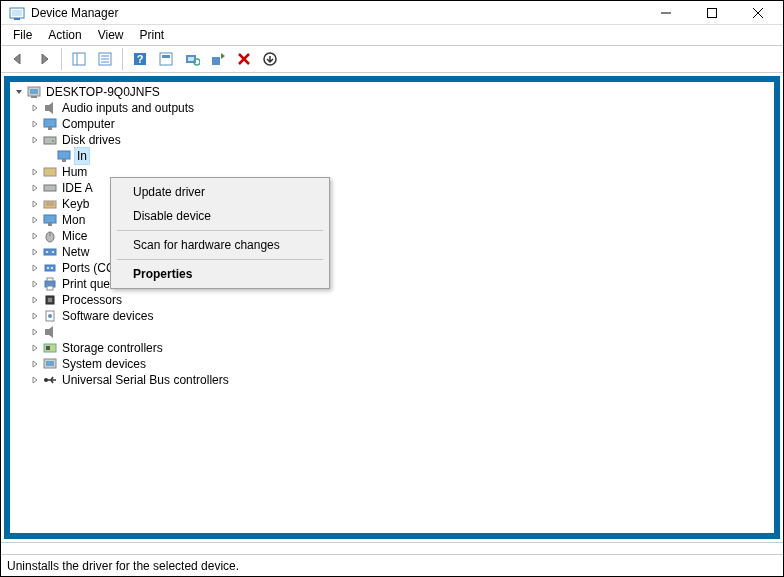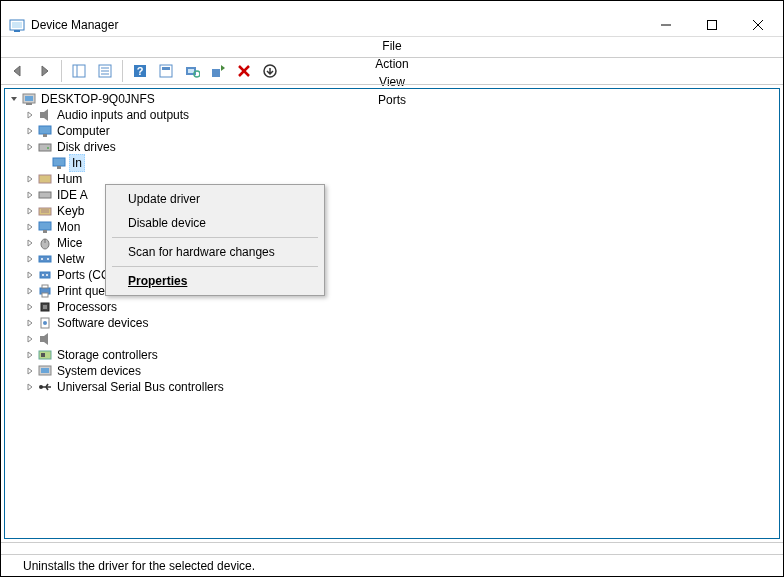--- a/index.html
+++ b/index.html
@@ -1,41 +1,41 @@
 <!DOCTYPE html>
 <html><head>
   <meta charset="utf-8">
   <style>
     * { box-sizing: border-box; margin: 0; padding: 0; }
     body { font-family: 'Segoe UI', Tahoma, sans-serif; font-size: 12px; background: #fff; }
     .window { width: 784px; height: 577px; border: 1px solid #000; background: #fff; display: flex; flex-direction: column; }
-    .titlebar { height: 24px; display: flex; align-items: center; padding: 0 2px 0 8px; border-bottom: 1px solid #ddd; background: #fff; margin-top: 12px; }
+    .titlebar { height: 24px; display: flex; align-items: center; padding: 0 2px 0 8px; border-bottom: 1px solid #ddd; background: #fff; }
     .titlebar-icon { width: 16px; height: 16px; margin-right: 6px; }
     .titlebar-title { flex: 1; font-size: 12px; }
     .titlebar-controls { display: flex; }
     .titlebar-btn { width: 46px; height: 28px; display: flex; align-items: center; justify-content: center; cursor: default; }
-    .menubar { height: 20px; display: flex; align-items: center; padding: 0 4px; gap: 0; font-size: 12px; flex-direction: column; }
+    .menubar { height: 20px; display: flex; align-items: center; padding: 0 4px; gap: 0; font-size: 12px; }
     .menubar-item { padding: 2px 8px; cursor: default; }
     .toolbar { height: 28px; border-top: 1px solid #ccc; border-bottom: 1px solid #ccc; display: flex; align-items: center; padding: 0 4px; gap: 0; }
     .toolbar-btn { width: 24px; height: 24px; display: flex; align-items: center; justify-content: center; margin: 0 1px; cursor: default; }
     .toolbar-sep { width: 1px; height: 22px; background: #ccc; margin: 0 4px; }
-    .content { flex: 1; overflow: auto; padding: 2px; border: 1px solid #0369a1; margin: 3px; position: relative; }
+    .content { flex: 1; overflow: auto; padding: 2px; border: 6px solid #0369a1; margin: 3px; position: relative; }
     .tree { font-size: 12px; line-height: 16px; }
     .tree-node { display: flex; align-items: center; height: 16px; white-space: nowrap; }
     .tree-indent { display: inline-block; }
     .tree-chevron { width: 14px; height: 16px; display: inline-flex; align-items: center; justify-content: center; color: #555; }
     .tree-icon { width: 16px; height: 16px; margin-right: 2px; display: inline-flex; align-items: center; justify-content: center; }
     .tree-label { padding: 0 2px; }
     .tree-label.selected { background: #cce8ff; border: 1px dotted #99d1ff; margin: -1px 0; }
     .context-menu { position: absolute; left: 100px; top: 95px; width: 220px; background: #f0f0f0; border: 1px solid #a0a0a0; box-shadow: 2px 2px 4px rgba(0,0,0,0.25); font-size: 12px; padding: 2px; }
     .context-item { padding: 5px 8px 5px 20px; cursor: default; }
     .context-item.highlighted { background: #91c9f7; border: 2px solid #e81123; margin: -2px 0; padding: 5px 8px 5px 20px; }
-    .context-item.bold { font-weight: bold; text-decoration: underline; }
+    .context-item.bold { font-weight: bold; }
     .context-sep { height: 1px; background: #c6c6c6; margin: 2px 4px; }
-    .statusbar { height: 22px; border-top: 1px solid #ccc; display: flex; align-items: center; padding: 0 22px; font-size: 12px; }
+    .statusbar { height: 22px; border-top: 1px solid #ccc; display: flex; align-items: center; padding: 0 6px; font-size: 12px; }
     .statusbar-divider { margin-top: auto; border-top: 1px solid #ccc; height: 12px; }
     svg { display: block; }
   </style>
 </head>
 <body>
 
 <div class="window">
 
   <div class="titlebar">
     <span class="titlebar-icon">
@@ -63,21 +63,21 @@
             <line x1="10" y1="0" x2="0" y2="10" stroke="#000" stroke-width="1"></line>
           </svg>
         </div>
     </div>
   </div>
 
   <div class="menubar">
     <span class="menubar-item">File</span>
     <span class="menubar-item">Action</span>
     <span class="menubar-item">View</span>
-    <span class="menubar-item">Ports</span>
+    <span class="menubar-item">Print</span>
   </div>
 
   <div class="toolbar">
     <div class="toolbar-btn">
         <svg width="16" height="16">
           <path d="M10 3 L4 8 L10 13 Z" fill="#888" stroke="#666"></path>
         </svg>
       </div>
     <div class="toolbar-btn">
         <svg width="16" height="16">

